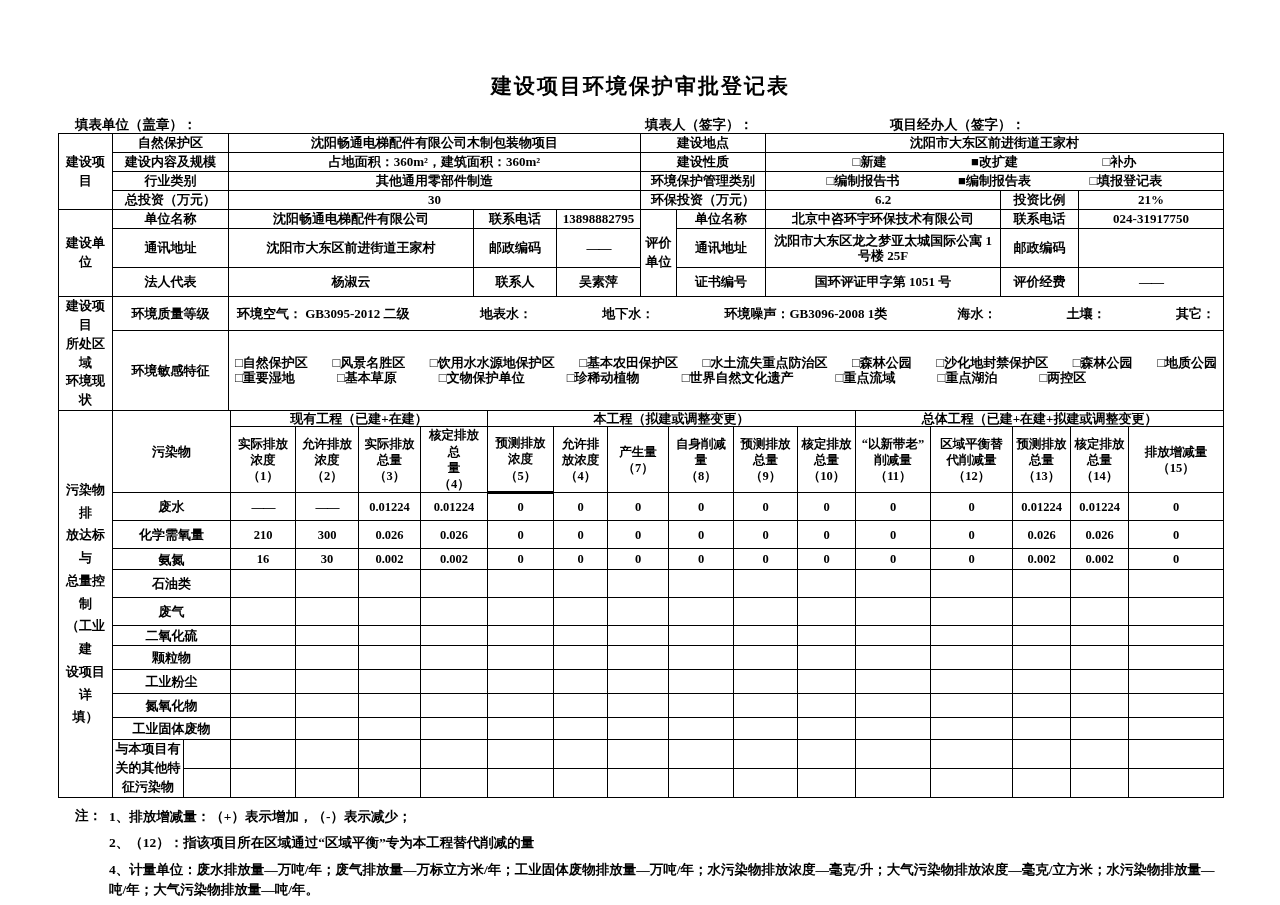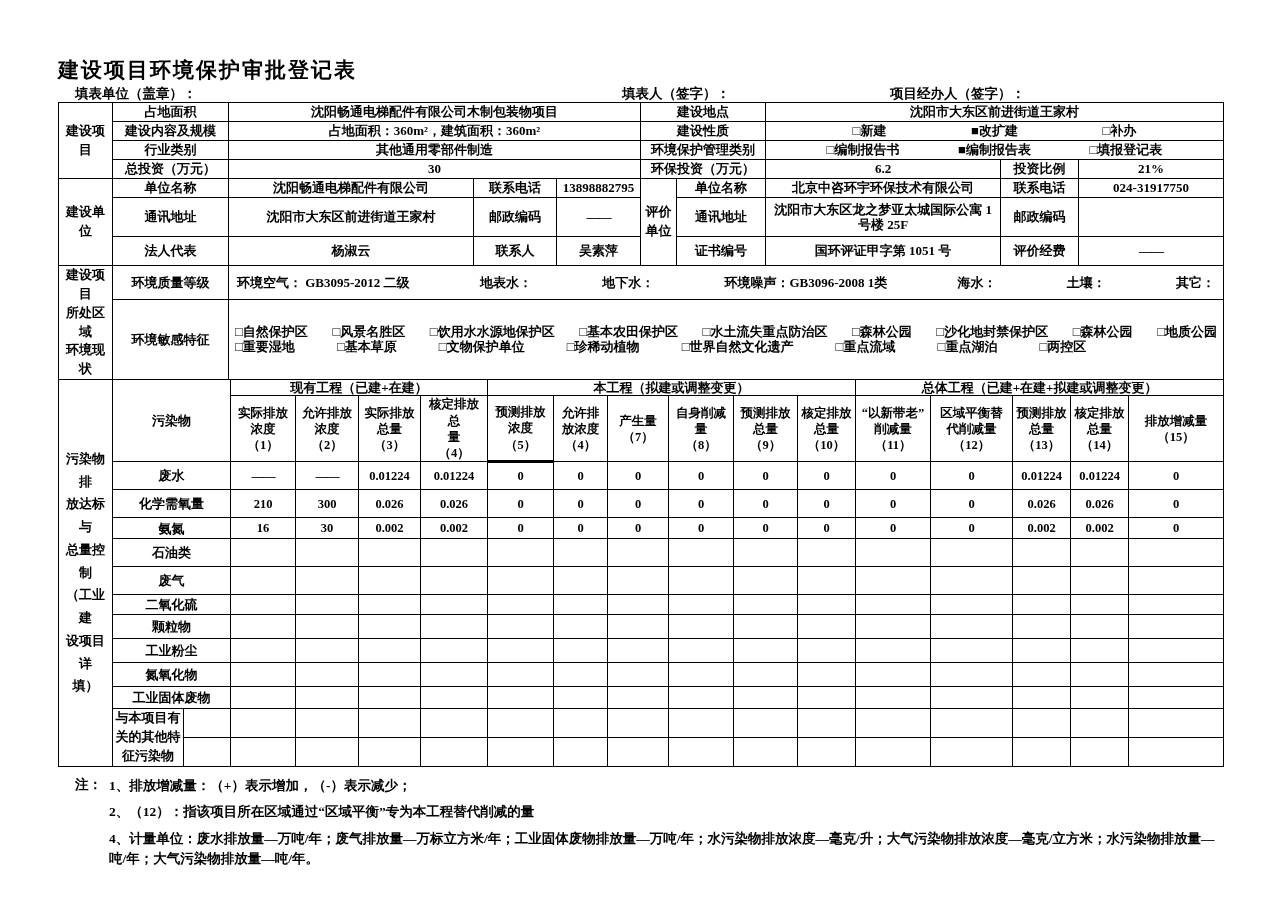--- a/index.html
+++ b/index.html
@@ -1,21 +1,21 @@
 <!DOCTYPE html>
 <html><head>
 <meta charset="utf-8">
 <style>
   html,body{margin:0;padding:0;background:#ffffff;}
   body{width:1280px;height:905px;color:#000;font-family:"Liberation Serif","DejaVu Serif",serif;font-weight:bold;}
   .sheet{position:relative;width:1165px;margin-left:58px;}
-  .title{font-size:21px;font-weight:bold;margin:0;padding-top:56px;letter-spacing:2px;}
+  .title{font-size:21px;font-weight:bold;text-align:center;margin:16px;padding-top:56px;letter-spacing:2px;}
   .sigline{position:relative;height:17px;font-size:13.5px;margin-top:1px;}
   .sig-unit{position:absolute;left:17px;}
-  .sig-person{position:absolute;left:564px;}
+  .sig-person{position:absolute;left:587px;}
   .sig-handler{position:absolute;left:832px;}
   table{border-collapse:collapse;table-layout:fixed;width:1165px;}
   .stack{margin-top:-1px;}
   td{border:1px solid #000;text-align:center;vertical-align:middle;font-size:13px;font-weight:bold;padding:0 2px;overflow:hidden;line-height:1.18;}
   .vlabel{white-space:pre-line;line-height:1.45;}
   .sec-pollut{line-height:1.75;}
   .qrow{display:flex;justify-content:space-between;align-items:center;padding:0 6px;}
   .optrow{display:flex;justify-content:space-evenly;align-items:center;}
   .cbline{display:flex;justify-content:space-between;align-items:center;padding:0 4px;}
   .cbline.l2{width:86%;}
@@ -50,21 +50,21 @@
         <col style="width:116px">
         <col style="width:412px">
       <col style="width:125px">
         <col style="width:235px">
         <col style="width:78px">
         <col style="width:145px">
     </colgroup>
     <tbody>
         <tr style="height:19px">
       <td rowspan="4" class="vlabel">建设项目</td>
-      <td>占地面积</td>
+      <td>自然保护区</td>
       <td>沈阳畅通电梯配件有限公司木制包装物项目</td>
       <td>建设地点</td>
       <td colspan="3">沈阳市大东区前进街道王家村</td>
     </tr>
     <tr style="height:19px">
       <td>建设内容及规模</td>
       <td>占地面积：360m²，建筑面积：360m²</td>
       <td>建设性质</td>
       <td colspan="3">
             <div class="optrow">

